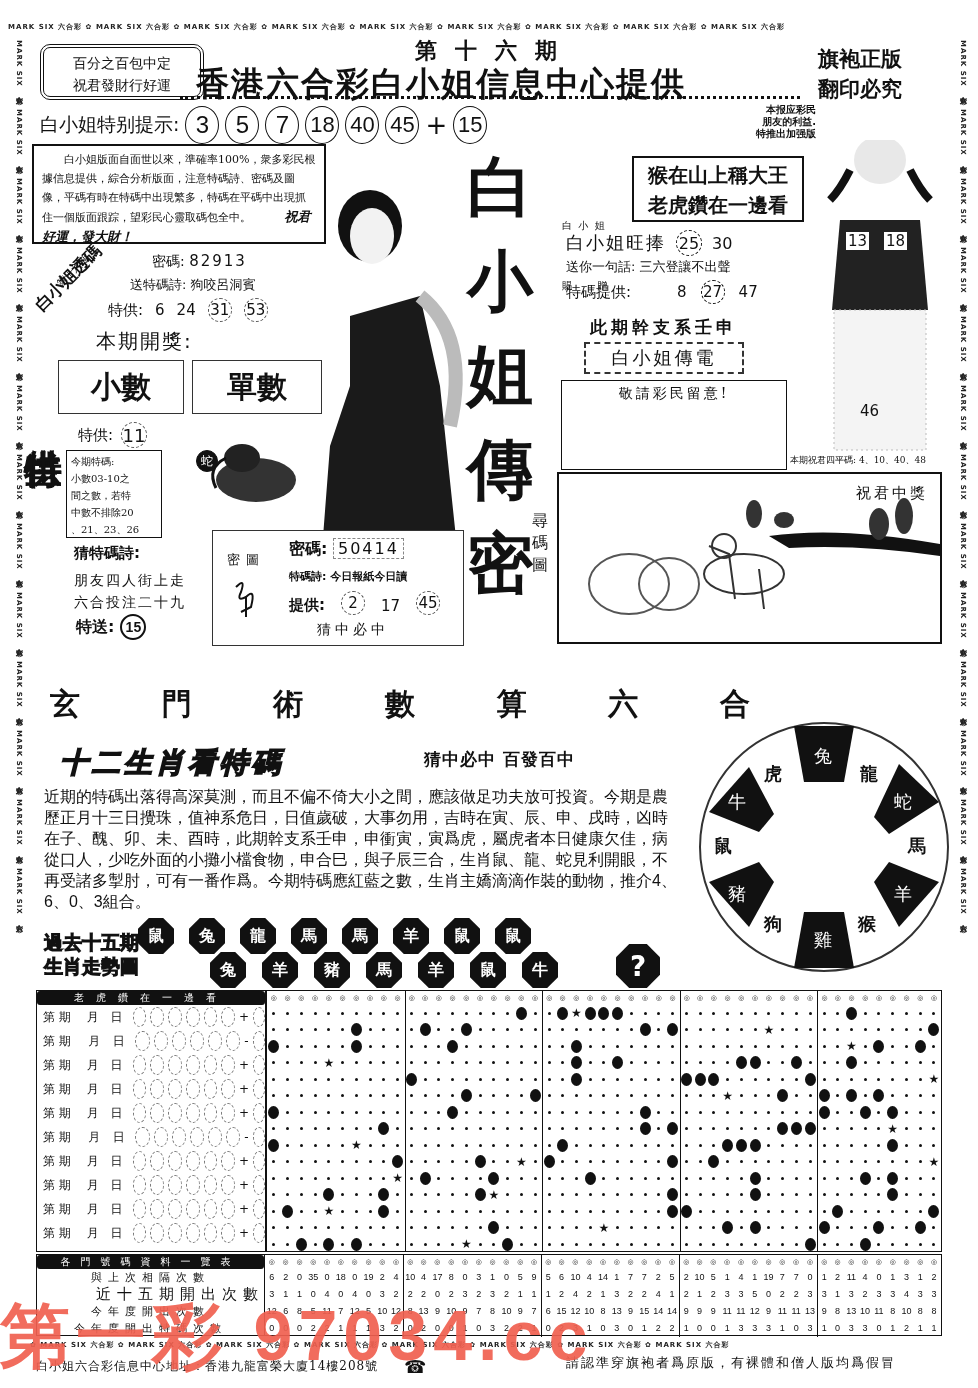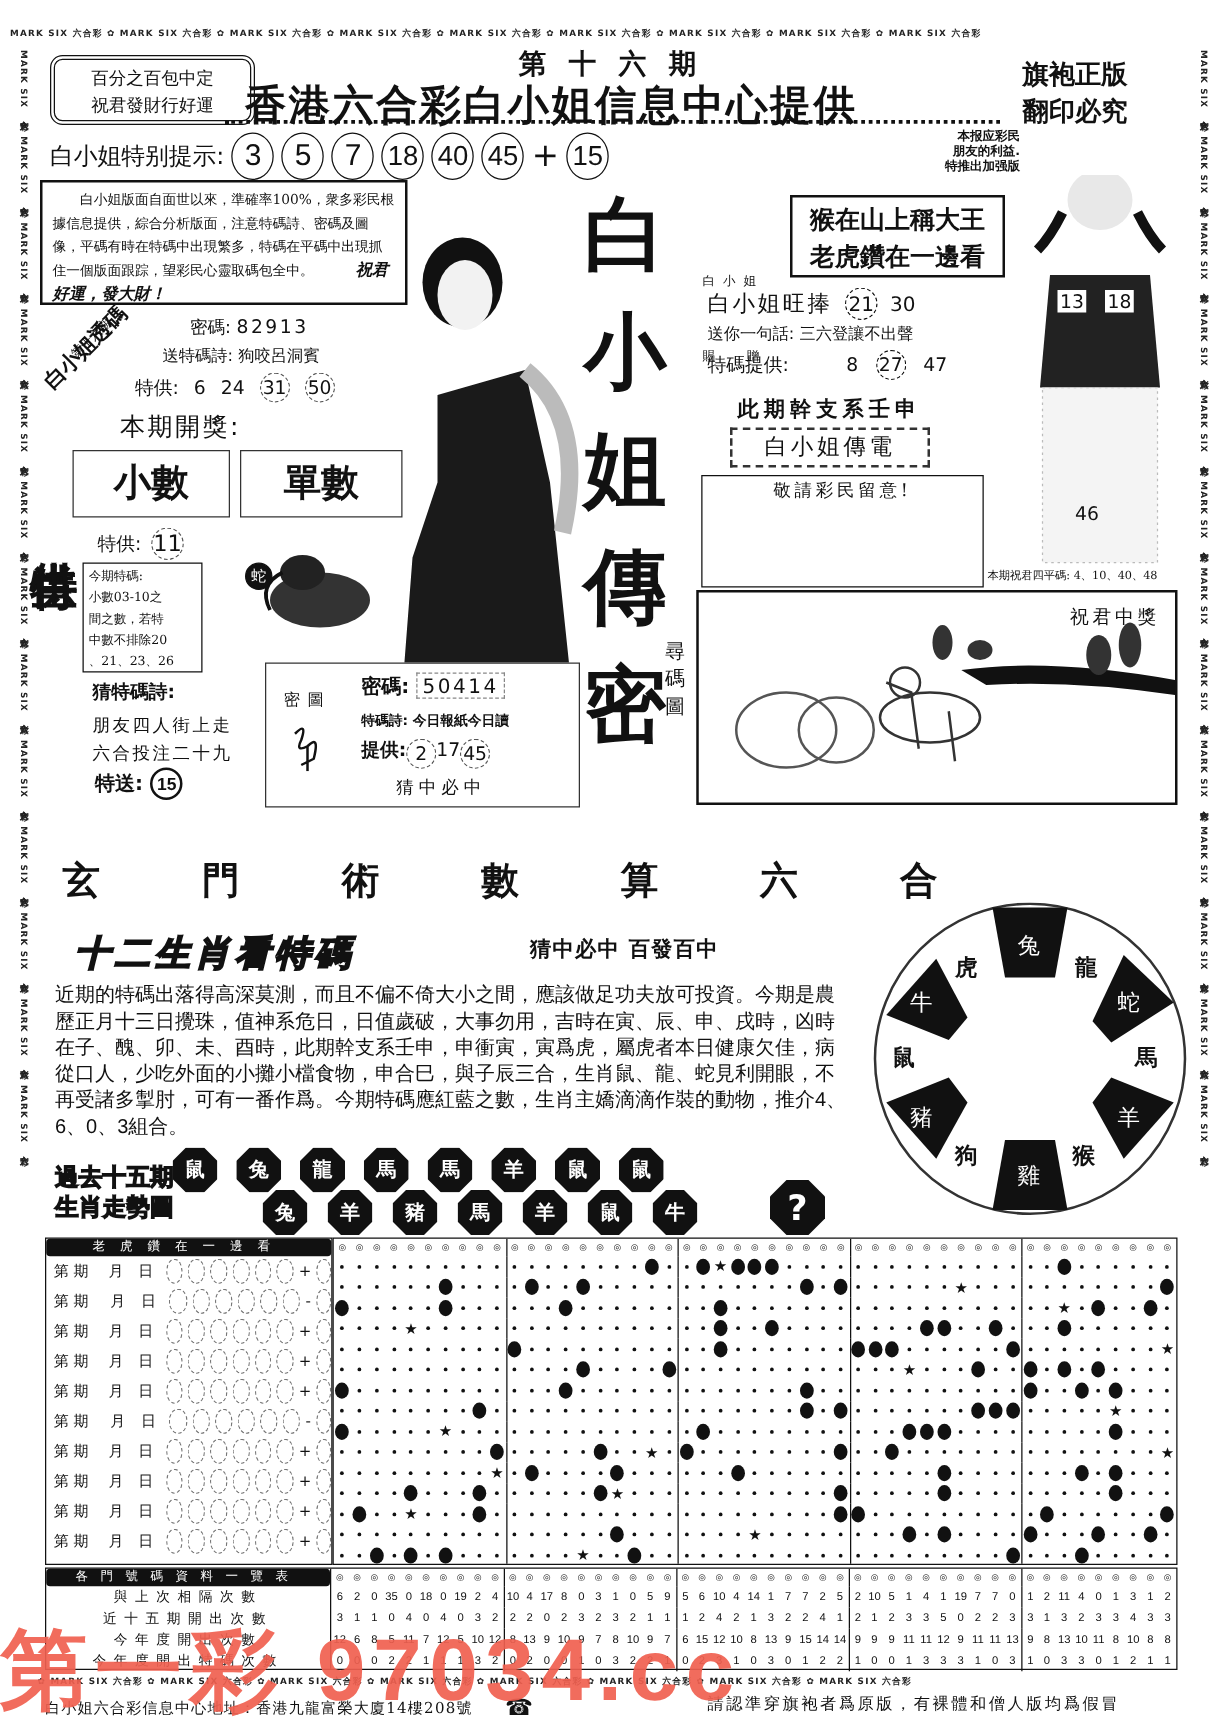--- a/index.html
+++ b/index.html
@@ -75,21 +75,21 @@
 </div>
 <div class="abs" style="left:130px;top:276px;font-size:13px">
   <span>送特碼詩:</span>
   <span>狗咬呂洞賓</span>
 </div>
 <div class="abs" style="left:108px;top:298px;font-size:15px;display:flex;gap:12px;align-items:center">
   <span>特供:</span>
   <span>6</span>
   <span>24</span>
   <span class="dcirc" style="width:24px;height:24px">31</span>
-  <span class="dcirc" style="width:24px;height:24px">50</span>
+  <span class="dcirc" style="width:24px;height:24px">53</span>
 </div>
 <div class="abs" style="left:96px;top:328px;font-size:20px;letter-spacing:2px">本期開獎:</div>
 <div class="abs" style="left:58px;top:360px;width:126px;height:54px;border:1.5px solid #333;text-align:center;font-size:30px;font-weight:bold;line-height:52px">
   <span>小數</span>
 </div>
 <div class="abs" style="left:192px;top:360px;width:130px;height:54px;border:1.5px solid #333;text-align:center;font-size:30px;font-weight:bold;line-height:52px">
   <span>單數</span>
 </div>
 
 <div class="abs" style="left:32px;top:420px;width:40px;font-size:38px;font-weight:bold;line-height:58px;writing-mode:vertical-rl">生肖特供</div>
@@ -149,40 +149,40 @@
       <path d="M5 10 Q15 0 10 15 Q5 25 15 20 Q25 10 20 30 L10 35 M15 20 L15 40" stroke="#111" stroke-width="2" fill="none"></path>
     </svg>
   <div style="position:absolute;left:76px;top:8px;font-size:16px;font-weight:bold">
     <span>密碼:</span>
     <span style="font-weight:normal;border:1px dashed #888;padding:0 4px;letter-spacing:2px">50414</span>
   </div>
   <div style="position:absolute;left:76px;top:38px;font-size:11px;font-weight:bold">
     <span>特碼詩:</span>
     <span>今日報紙今日讀</span>
   </div>
-  <div style="position:absolute;left:76px;top:60px;font-size:15px;display:flex;gap:0;align-items:flex-start">
+  <div style="position:absolute;left:76px;top:60px;font-size:15px;display:flex;gap:16px;align-items:flex-end">
     <span style="font-weight:bold">提供:</span>
     <span class="dcirc" style="width:24px;height:24px">2</span>
     <span>17</span>
     <span class="dcirc" style="width:24px;height:24px">45</span>
   </div>
   <div style="position:absolute;left:104px;top:90px;font-size:14px;letter-spacing:4px">猜中必中</div>
 </div>
 
 <div class="abs serif" style="left:562px;top:176px;font-size:10px;line-height:20px;white-space:pre">
   <div>白  小  姐</div>
   <div>賜        贈</div>
 </div>
 <div class="abs" style="left:632px;top:156px;width:172px;height:66px;border:2px solid #111;text-align:center;font-size:20px;font-weight:bold;line-height:30px;padding-top:2px">
   <div>猴在山上稱大王</div>
   <div>老虎鑽在一邊看</div>
 </div>
 <div class="abs" style="left:566px;top:230px;font-size:18px;display:flex;gap:10px;align-items:center">
   <span style="letter-spacing:2px">白小姐旺捧</span>
-  <span class="dcirc" style="width:26px;height:26px;font-size:16px;border-color:#111">21</span>
+  <span class="dcirc" style="width:26px;height:26px;font-size:16px;border-color:#111">25</span>
   <span style="font-size:16px">30</span>
 </div>
 <div class="abs" style="left:566px;top:258px;font-size:13px">
   <span>送你一句話:</span>
   <span>三六登讓不出聲</span>
 </div>
 <div class="abs" style="left:566px;top:280px;font-size:15px;display:flex;gap:14px;align-items:center">
   <span style="margin-right:32px">特碼提供:</span>
   <span>8</span>
   <span class="dcirc" style="width:24px;height:24px;border-color:#111">27</span>
@@ -2715,21 +2715,21 @@
           <span class="sm"></span>
         </span>
       </div>
     </div>
 </div>
 
 <div class="abs" style="left:36px;top:1254px;width:906px;height:82px;border:1.5px solid #111;display:flex">
   <div style="width:230px;border-right:1.5px solid #111">
     <div class="black-band" style="height:14px;font-size:10px;letter-spacing:10px;text-align:center;line-height:14px;border-radius:3px">各門號碼資料一覽表</div>
     <div class="serif" style="height:17px;font-size:11px;text-align:center;letter-spacing:6px;line-height:17px">與上次相隔次數</div>
-    <div class="serif" style="height:17px;font-size:11px;text-align:center;letter-spacing:6px;line-height:17px">近十五期開出次數</div>
+    <div class="serif" style="height:17px;font-size:15px;text-align:right;letter-spacing:6px;line-height:17px">近十五期開出次數</div>
     <div class="serif" style="height:17px;font-size:11px;text-align:center;letter-spacing:6px;line-height:17px">今年度開出次數</div>
     <div class="serif" style="height:17px;font-size:11px;text-align:center;letter-spacing:6px;line-height:17px">今年度開出特碼次數</div>
   </div>
   <div id="stats-values" style="flex:1">
       <div style="display: flex; height: 14px;">
         <span style="width: 13.8px; text-align: center; font-size: 7px; line-height: 14px;">◎</span>
         <span style="width: 13.8px; text-align: center; font-size: 7px; line-height: 14px;">◎</span>
         <span style="width: 13.8px; text-align: center; font-size: 7px; line-height: 14px;">◎</span>
         <span style="width: 13.8px; text-align: center; font-size: 7px; line-height: 14px;">◎</span>
         <span style="width: 13.8px; text-align: center; font-size: 7px; line-height: 14px;">◎</span>

